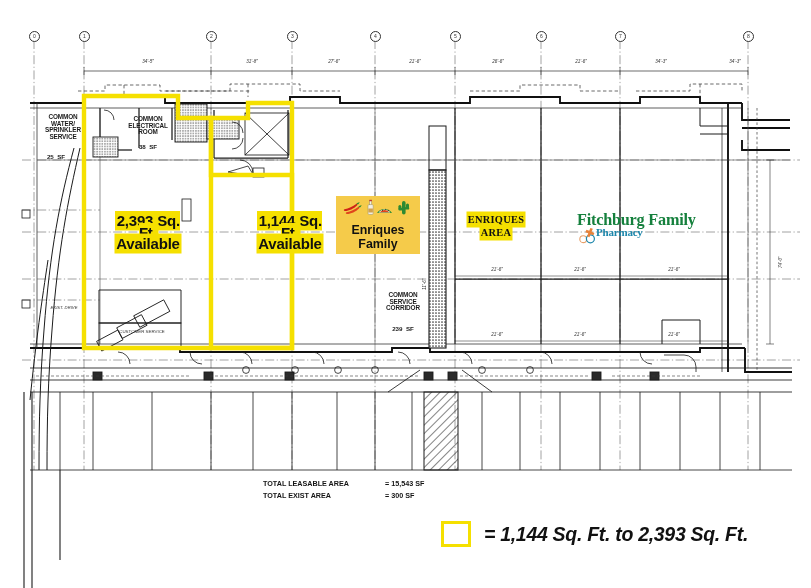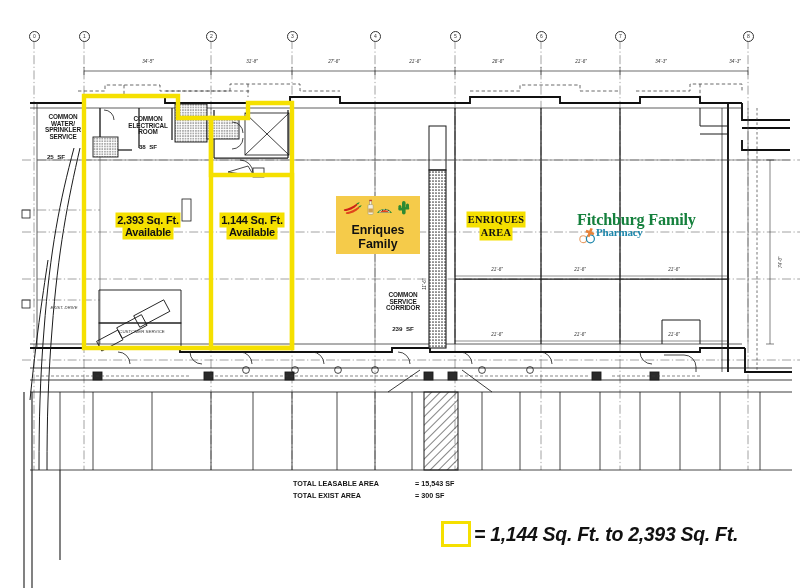--- a/index.html
+++ b/index.html
@@ -19,21 +19,21 @@
   .sfnum{font-size:6.2px;font-weight:bold;text-align:center;}
 
   .dim{font-size:4.6px;font-style:italic;color:#333;text-align:center;}
   .dimv{font-size:4.6px;font-style:italic;color:#333;
         transform:rotate(-90deg);transform-origin:0 0;}
 
   .bub{position:absolute;width:9px;height:9px;border:0.8px solid #333;border-radius:50%;
        font-size:5px;line-height:8.6px;text-align:center;color:#333;background:#fff;}
 
   
-  .avail{position:absolute;text-align:center;font-weight:bold;font-size:11px;
+  .avail{position:absolute;text-align:center;font-weight:bold;font-size:15px;
          line-height:11.5px;color:#111;letter-spacing:-0.2px;}
   .avail span{
      background:#f5e000;
      box-shadow:0 0 0 1.5px #f5e000;
      padding:0 0.5px;
   }
 
   
   #mkt{position:absolute;left:336px;top:196px;width:84px;height:58px;
        background:#f5cb4a;display:flex;flex-direction:column;
@@ -52,26 +52,26 @@
   #pharm{position:absolute;left:568px;top:210px;width:146px;height:42px;}
   #pharm .p1{position:absolute;left:9px;top:1px;font-family:"Liberation Serif",serif;
              font-weight:bold;font-size:16.2px;color:#15803d;letter-spacing:-0.2px;white-space:nowrap;}
   #pharm .p2{position:absolute;left:28px;top:16px;font-family:"Liberation Serif",serif;
              font-weight:bold;font-size:11px;color:#1b86ab;letter-spacing:-0.2px;white-space:nowrap;}
   #pharmlogo{position:absolute;left:9px;top:16px;width:22px;height:18px;}
 
   
   #areas{position:absolute;left:263px;top:478px;}
   #areas div{font-size:7.2px;font-weight:bold;color:#151515;line-height:12px;white-space:pre;}
-  #areas .v{display:inline-block;margin-left:30px;}
+  #areas .v{display:inline-block;}
 
   
   #legend{position:absolute;left:441px;top:521px;display:flex;align-items:center;}
   #legswatch{width:30px;height:26px;border:3px solid #f5e000;background:#fff;box-sizing:border-box;}
-  #legtext{margin-left:3px;font-size:19.5px;font-style:italic;font-weight:bold;
+  #legtext{margin-left:13px;font-size:19.5px;font-style:italic;font-weight:bold;
            color:#111;white-space:nowrap;letter-spacing:-0.3px;}
 </style>
 </head>
 <body>
 
 <svg id="plan" viewBox="0 0 811 588">
   <defs>
     <pattern id="hatch45" width="6" height="6" patternUnits="userSpaceOnUse" patternTransform="rotate(45)">
       <line x1="0" y1="0" x2="0" y2="6" stroke="#1b1b1b" stroke-width="1.1"></line>
     </pattern>
@@ -389,21 +389,21 @@
 SERVICE
 CORRIDOR</div>
 <div class="lbl sfnum blk" style="left:375px;top:326px;width:56px;">239  SF</div>
 
 <div class="lbl" style="left:101px;top:330px;width:82px;font-size:4.4px;text-align:center;color:#333;">CUSTOMER SERVICE</div>
 
 <div class="avail" style="left:108px;top:215px;width:80px;">
   <div><span>2,393 Sq. Ft.</span></div>
   <div><span>Available</span></div>
 </div>
-<div class="avail" style="left:214px;top:215px;width:76px;">
+<div class="avail" style="left:214px;top:215px;width:76px;padding-left:38px;">
   <div><span>1,144 Sq. Ft.</span></div>
   <div><span>Available</span></div>
 </div>
 
 <div id="mkt">
   <svg id="mkticons" viewBox="0 0 84 16">
 
     <g>
       <path d="M9,12 C13,12 18,9.5 21,6.5 C22,5.5 21.4,4.4 20.2,5 C16.8,7.6 12.6,9.6 8.6,10.2 C7.4,10.4 7.6,12 9,12 Z" fill="#cf2318"></path>
       <path d="M20.2,5.2 C21.4,4 22.6,3.2 23.6,3.4 L22.4,5.3 Z" fill="#2d8a32"></path>

